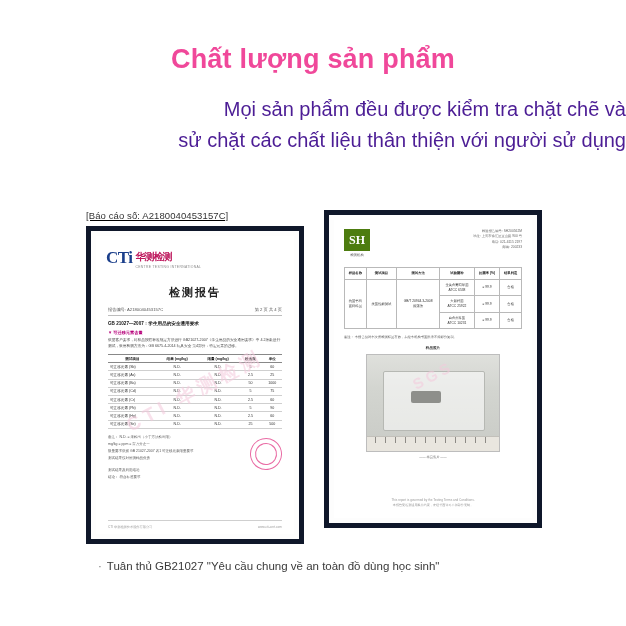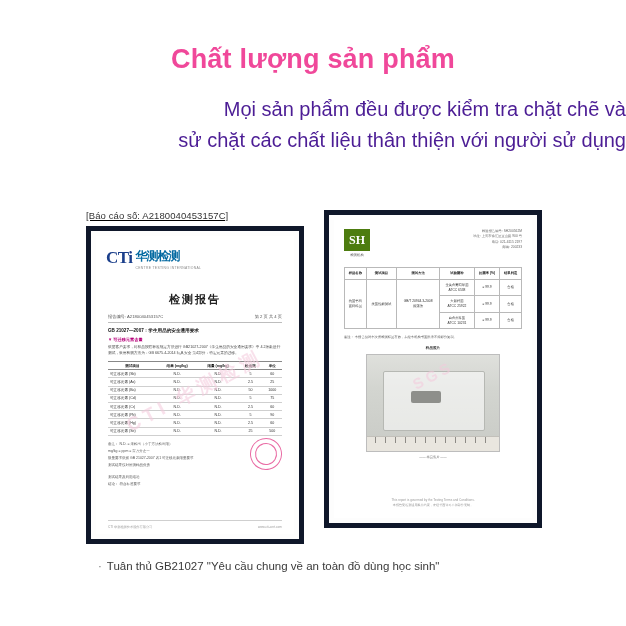--- a/index.html
+++ b/index.html
@@ -111,38 +111,38 @@
     gap: 3px;
   }
   .cti-letters {
     font-family: "Liberation Serif", serif;
     font-weight: bold;
     font-size: 17px;
     color: #1b3f8b;
     letter-spacing: -0.5px;
   }
   .cti-cn {
-    font-size: 12px;
-    font-weight: bold;
-    color: #0369a1;
+    font-size: 10px;
+    font-weight: bold;
+    color: #be185d;
     letter-spacing: -1px;
   }
   .cti-sub {
     font-size: 3.4px;
     color: #8a8a8a;
     letter-spacing: .3px;
     margin-top: 1px;
   }
   .cti-title {
     text-align: center;
     font-size: 11px;
     font-weight: bold;
     color: #222;
     letter-spacing: 2px;
-    margin-top: 22px;
+    margin-top: 16px;
   }
   .cti-meta {
     display: flex;
     justify-content: space-between;
     font-size: 4.2px;
     color: #555;
     padding: 0 12px;
     margin-top: 7px;
   }
   .rule {

